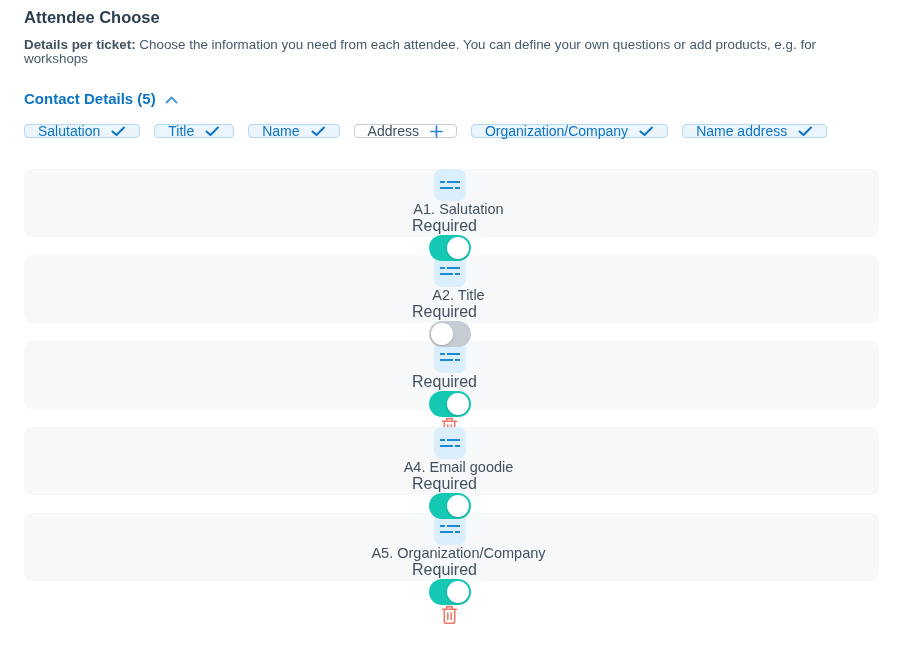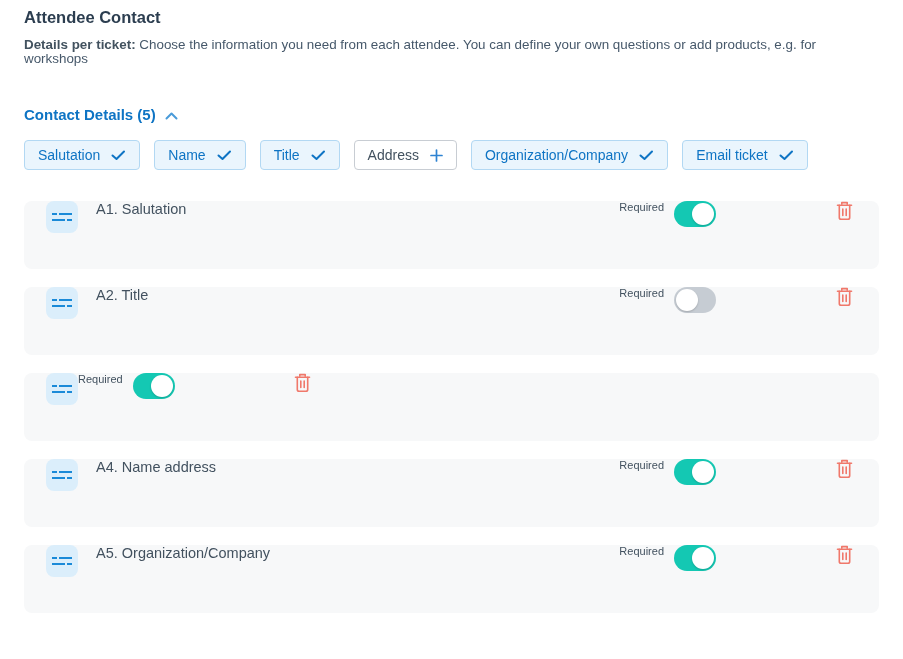--- a/index.html
+++ b/index.html
@@ -24,21 +24,21 @@
   .intro {
     margin: 0;
     font-size: 13.4px;
     line-height: 14px;
     color: #46586a;
     max-width: 868px;
   }
   .intro strong { font-weight: 700; color: #42525f; }
 
   .section-header {
-    margin-top: 26px;
+    margin-top: 10px;
     display: flex;
     align-items: center;
     gap: 9px;
     cursor: pointer;
     width: fit-content;
   }
   .section-header .hdr-text {
     color: #0e74c4;
     font-weight: 700;
     font-size: 15px;
@@ -47,21 +47,21 @@
 
   .chips {
     margin-top: 17px;
     display: flex;
     flex-wrap: wrap;
     column-gap: 14px;
     row-gap: 12px;
     max-width: 860px;
   }
   .chip {
-    height: 30px;
+    height: 14px;
     display: inline-flex;
     align-items: center;
     gap: 11px;
     padding: 0 13px;
     border-radius: 4px;
     font-size: 14px;
     cursor: pointer;
     background: #ffffff;
     border: 1px solid #c8cdd3;
     color: #42515f;
@@ -76,40 +76,42 @@
   .chip.on .check-icon { display: block; }
   .chip .plus-icon { display: block; }
 
   .field-list { margin-top: 31px; }
   .field-row {
     height: 68px;
     background: #f7f8f9;
     border-radius: 8px;
     margin-bottom: 18px;
     display: flex;
+    align-items: center;
     padding: 0 26px 0 22px;
+    flex-direction: column;
   }
   .drag-handle {
     width: 32px; height: 32px;
     background: #dbeefb;
     border-radius: 8px;
     display: flex;
     align-items: center;
     justify-content: center;
     cursor: grab;
     flex: none;
   }
   .row-label {
     margin-left: 18px;
     font-size: 14.5px;
     color: #42515f;
     flex: 1 1 auto;
   }
   .required-label {
-    font-size: 11px;
+    font-size: 16px;
     color: #42515f;
     margin-right: 10px;
     flex: none;
   }
   .toggle {
     width: 42px; height: 26px;
     border-radius: 13px;
     background: #c6ccd3;
     position: relative;
     cursor: pointer;
@@ -137,69 +139,69 @@
     align-items: center;
     justify-content: center;
     flex: none;
   }
 </style>
 </head>
 <body>
 
 <div class="container">
 
-  <h1 class="page-title">Attendee Contact</h1>
+  <h1 class="page-title">Attendee Choose</h1>
 
   <p class="intro"><strong>Details per ticket:</strong><span> Choose the information you need from each attendee. You can define your own questions or add products, e.g. for workshops</span><br><br></p>
 
   <div class="section-header">
     <span class="hdr-text">Contact Details (5)</span>
     <svg class="chevron" width="13" height="8" viewBox="0 0 13 8">
       <polyline points="1.5,6.5 6.5,1.5 11.5,6.5" fill="none" stroke="#4a9bd9" stroke-width="2" stroke-linecap="round" stroke-linejoin="round"></polyline>
     </svg>
   </div>
 
   <div class="chips">
     <button class="chip on">
       <span>Salutation</span>
       <svg class="check-icon" width="15" height="11" viewBox="0 0 15 11">
           <polyline points="1.5,5.5 5.5,9 13,1.5" fill="none" stroke="#0e74c4" stroke-width="2" stroke-linecap="round" stroke-linejoin="round"></polyline>
         </svg>
 
     </button>
     <button class="chip on">
+      <span>Title</span>
+      <svg class="check-icon" width="15" height="11" viewBox="0 0 15 11">
+          <polyline points="1.5,5.5 5.5,9 13,1.5" fill="none" stroke="#0e74c4" stroke-width="2" stroke-linecap="round" stroke-linejoin="round"></polyline>
+        </svg>
+
+    </button>
+    <button class="chip on">
       <span>Name</span>
-      <svg class="check-icon" width="15" height="11" viewBox="0 0 15 11">
-          <polyline points="1.5,5.5 5.5,9 13,1.5" fill="none" stroke="#0e74c4" stroke-width="2" stroke-linecap="round" stroke-linejoin="round"></polyline>
-        </svg>
-
-    </button>
-    <button class="chip on">
-      <span>Title</span>
       <svg class="check-icon" width="15" height="11" viewBox="0 0 15 11">
           <polyline points="1.5,5.5 5.5,9 13,1.5" fill="none" stroke="#0e74c4" stroke-width="2" stroke-linecap="round" stroke-linejoin="round"></polyline>
         </svg>
 
     </button>
     <button class="chip">
       <span>Address</span>
 
       <svg class="plus-icon" width="13" height="13" viewBox="0 0 13 13">
           <path d="M6.5 1 V12 M1 6.5 H12" stroke="#2e83d2" stroke-width="1.7" stroke-linecap="round"></path>
         </svg>
     </button>
     <button class="chip on">
       <span>Organization/Company</span>
       <svg class="check-icon" width="15" height="11" viewBox="0 0 15 11">
           <polyline points="1.5,5.5 5.5,9 13,1.5" fill="none" stroke="#0e74c4" stroke-width="2" stroke-linecap="round" stroke-linejoin="round"></polyline>
         </svg>
 
     </button>
     <button class="chip on">
-      <span>Email ticket</span>
+      <span>Name address</span>
       <svg class="check-icon" width="15" height="11" viewBox="0 0 15 11">
           <polyline points="1.5,5.5 5.5,9 13,1.5" fill="none" stroke="#0e74c4" stroke-width="2" stroke-linecap="round" stroke-linejoin="round"></polyline>
         </svg>
 
     </button>
   </div>
 
   <div class="field-list">
 
     <div class="field-row">
@@ -269,21 +271,21 @@
         </svg>
       </button>
     </div>
 
     <div class="field-row">
       <span class="drag-handle">
         <svg width="20" height="10" viewBox="0 0 20 10">
             <path d="M0 2 H5 M7 2 H20 M0 8 H13 M15 8 H20" stroke="#1a8ad8" stroke-width="2.2"></path>
           </svg>
       </span>
-      <span class="row-label">A4. Name address</span>
+      <span class="row-label">A4. Email goodie</span>
       <span class="required-label">Required</span>
       <span class="toggle on">
           <span class="knob"></span>
         </span>
       <span class="right-gap"></span>
       <button class="delete-btn">
         <svg width="17" height="20" viewBox="0 0 17 20" fill="none" stroke="#f0786b" stroke-width="1.6" stroke-linecap="round" stroke-linejoin="round">
           <path d="M5.8 3.2 V1.6 H11.2 V3.2"></path>
             <path d="M1.5 4.2 H15.5"></path>
             <path d="M3.3 4.2 L3.3 16.5 A1.8 1.8 0 0 0 5.1 18.3 H11.9 A1.8 1.8 0 0 0 13.7 16.5 L13.7 4.2"></path>

